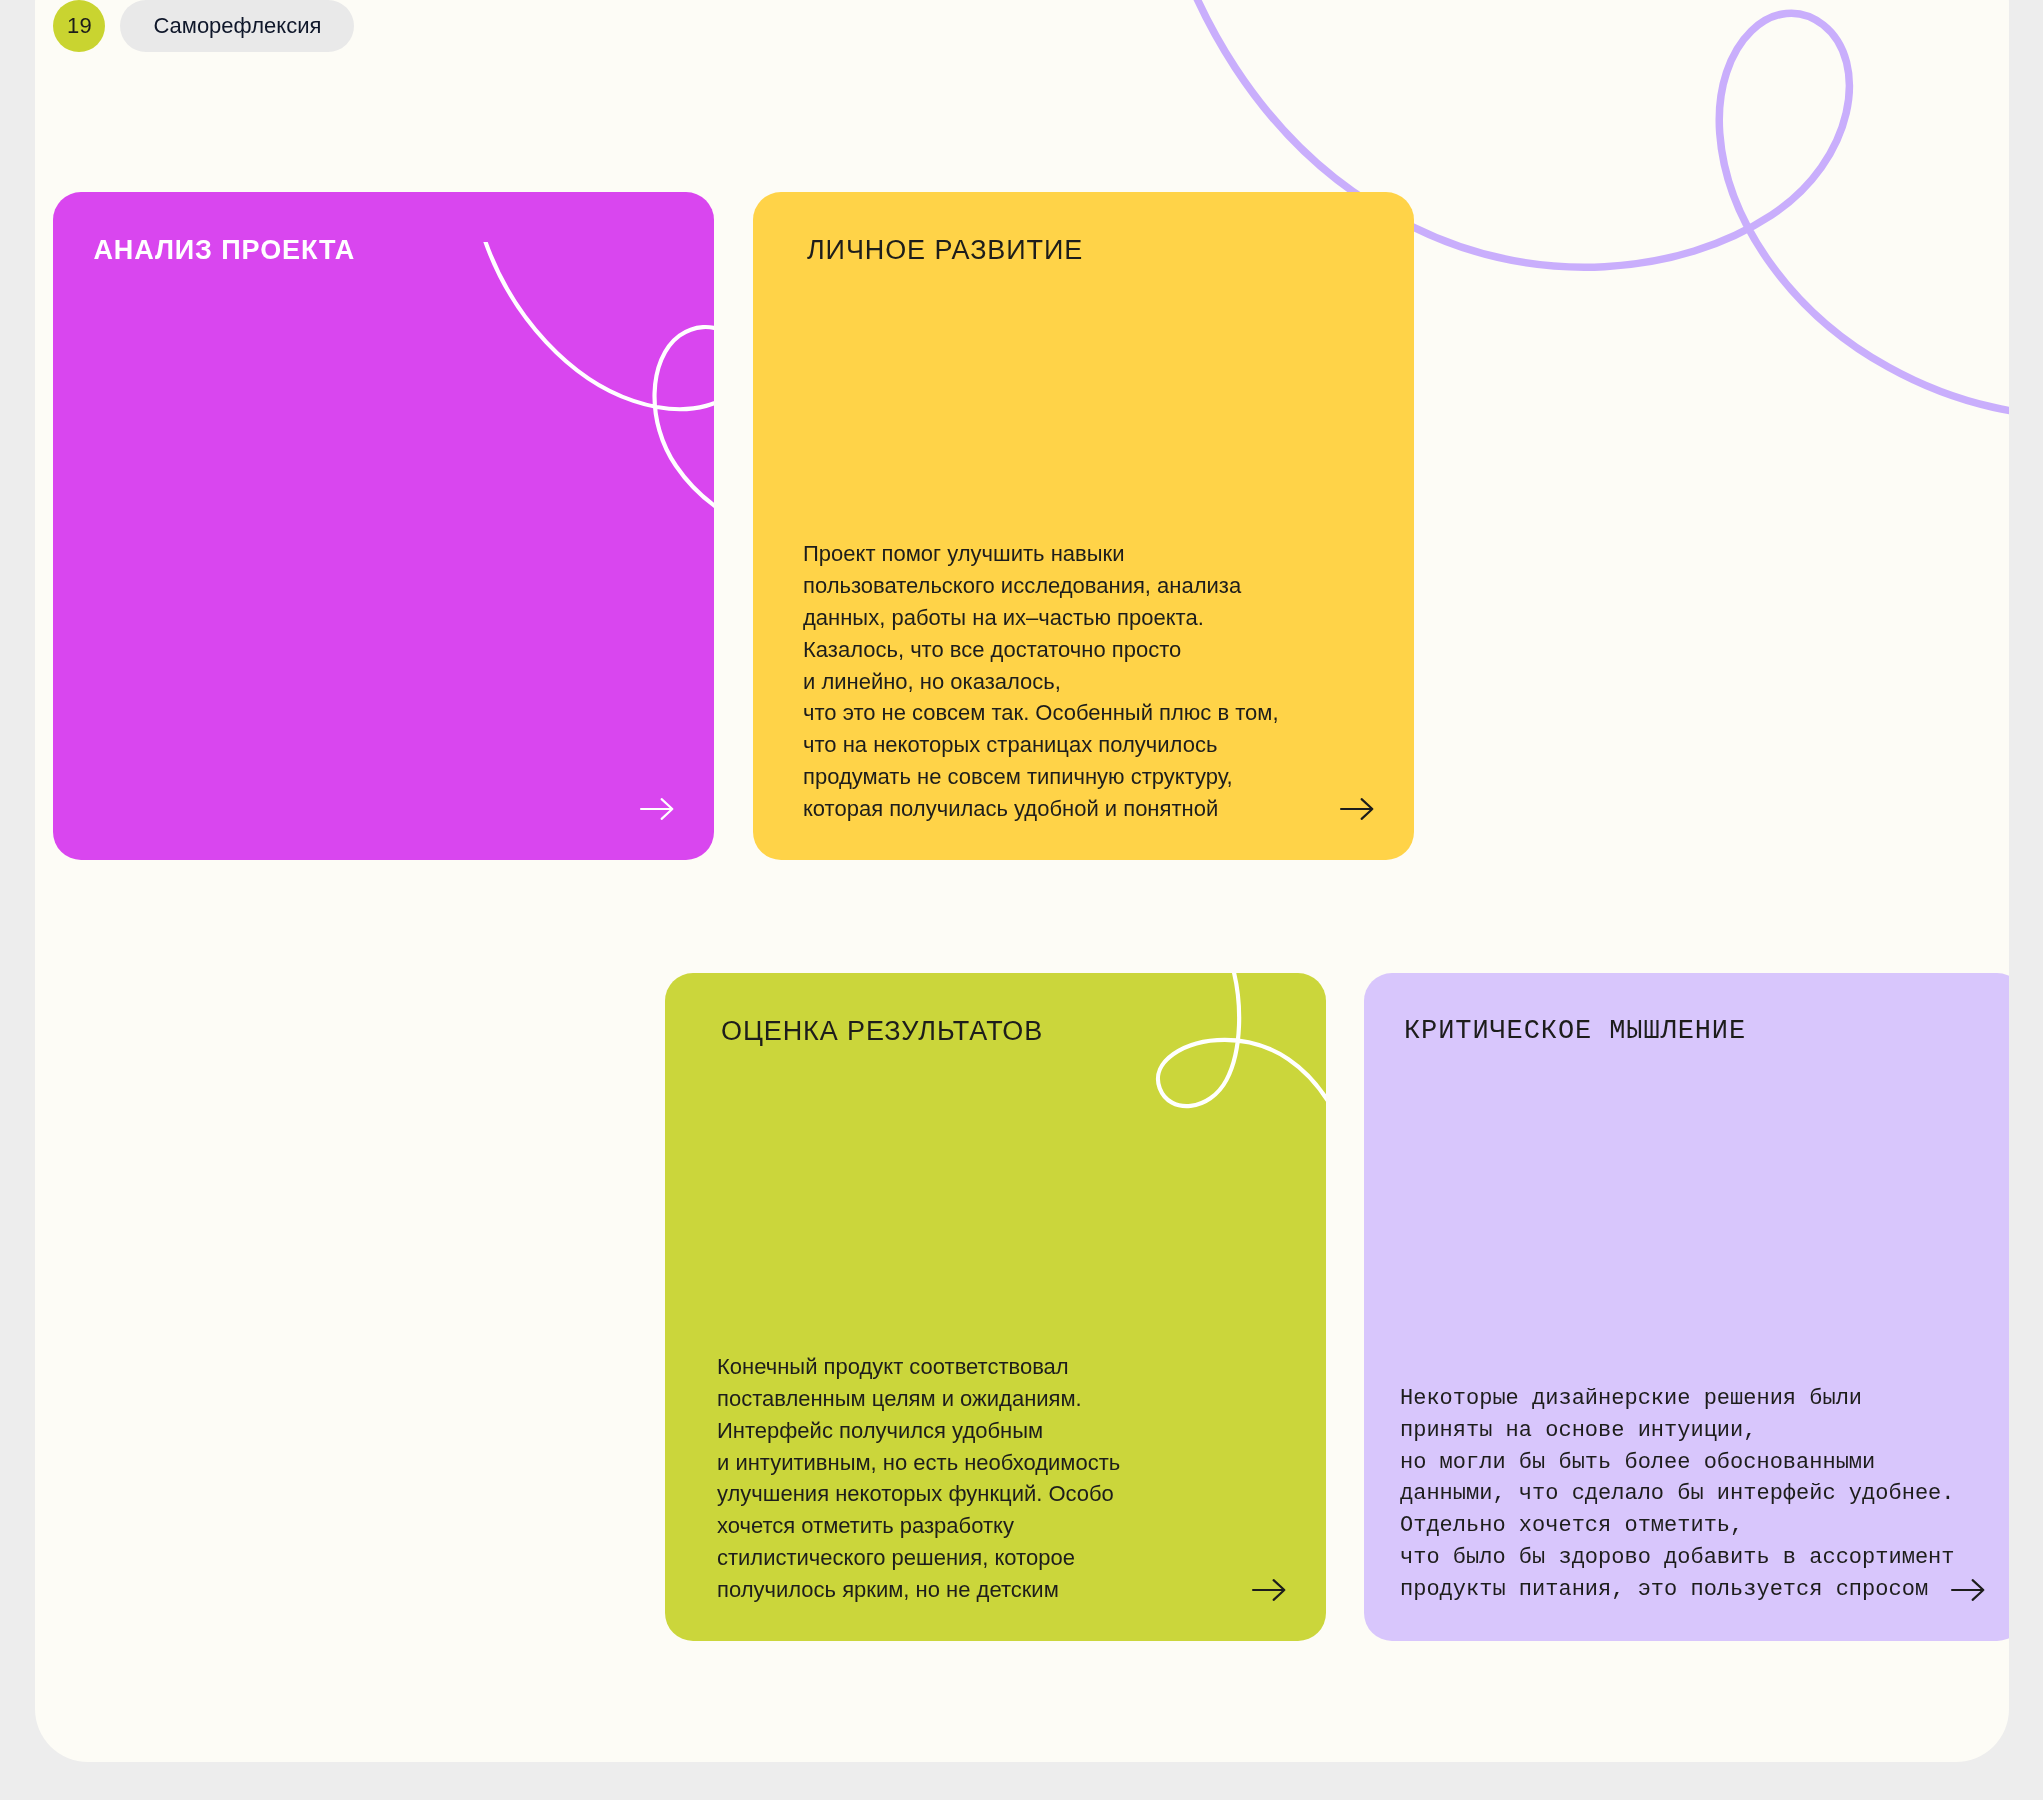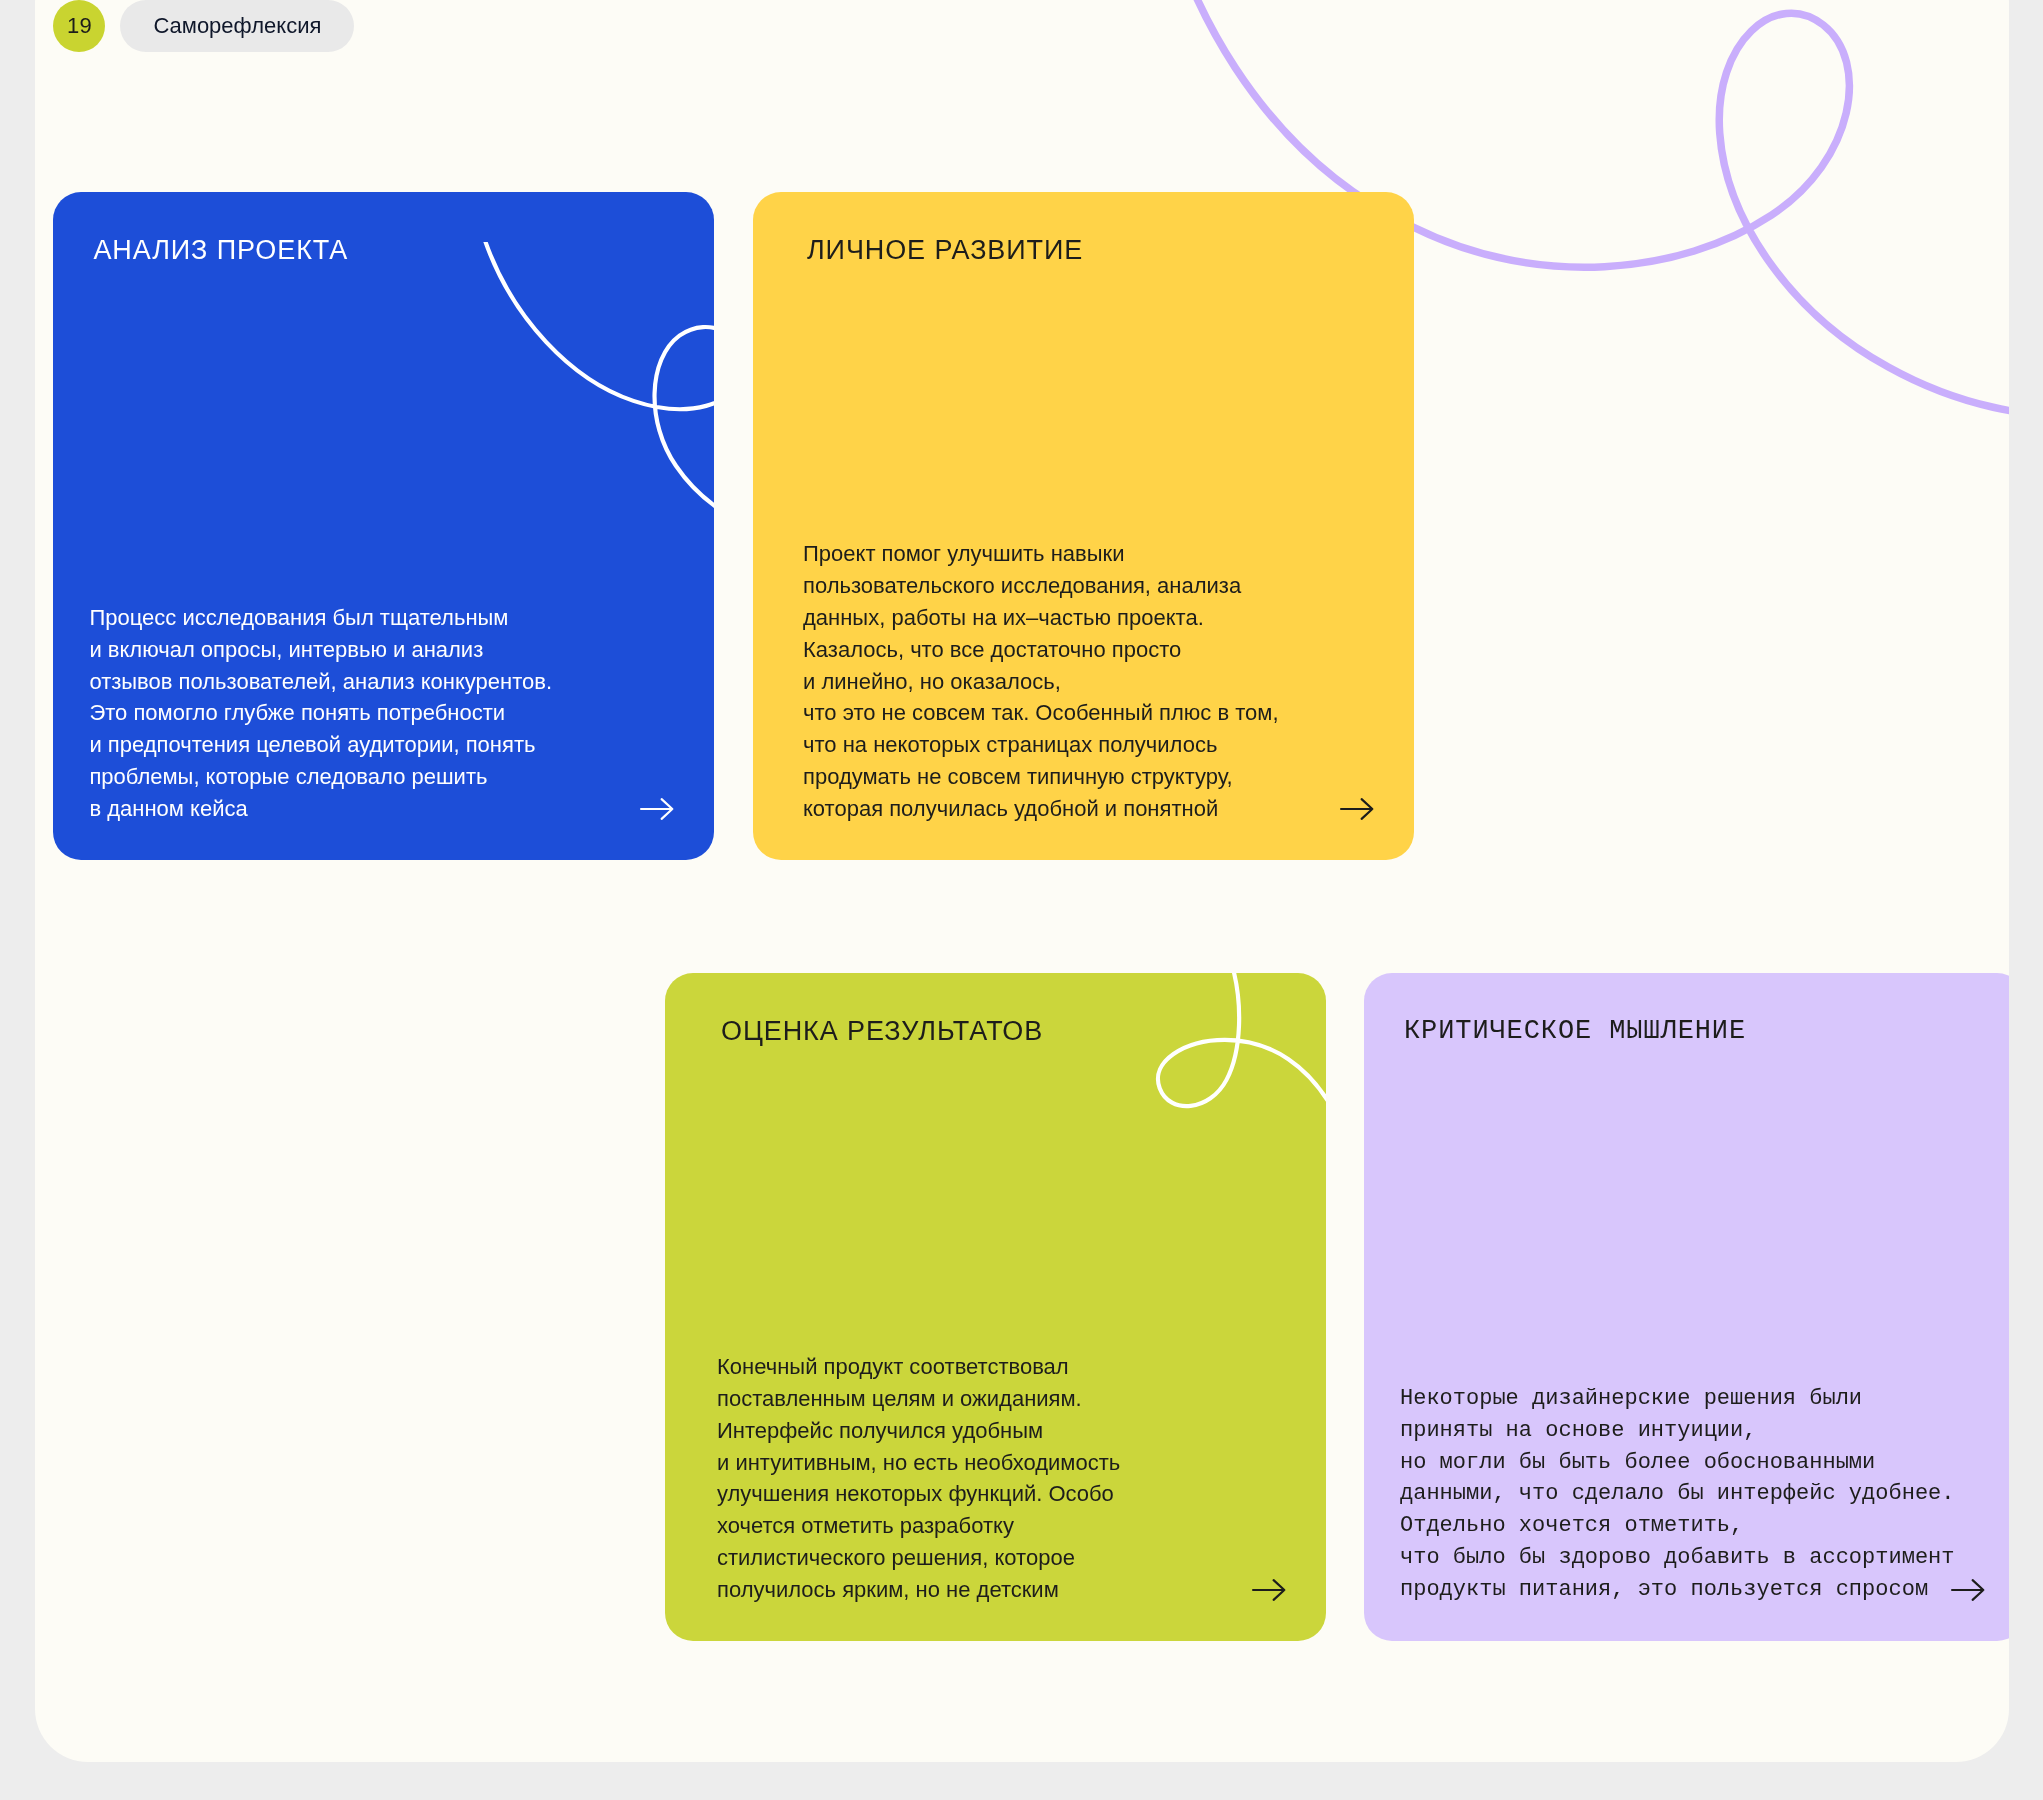--- a/index.html
+++ b/index.html
@@ -104,21 +104,21 @@
     height: 28px;
     z-index: 4;
   }
   .deco-curve {
     position: absolute;
     pointer-events: none;
     z-index: 1;
   }
 
   
-  .card--orange { background: #1d4ed8; }
+  .card--orange { background: #d946ef; font-weight: bold; }
   .card--orange .card-title,
   .card--orange .card-body { color: #ffffff; }
 
   .card--yellow { background: #ffd348; }
   .card--yellow .card-title,
   .card--yellow .card-body { color: #1d1d1b; margin-left: 14px; }
 
   .card--green { background: #cbd63b; }
   .card--green .card-title,
   .card--green .card-body { color: #1d1d1b; margin-left: 16px; }
@@ -166,27 +166,20 @@
 
     <div class="card card--orange" id="card-project-analysis">
       <svg class="deco-curve" style="left:359px; top:50px; width:351px; height:301px;" viewBox="0 0 420 360" fill="none" xmlns="http://www.w3.org/2000/svg">
         <path d="M88 0 C 120 90, 190 165, 265 190
                  C 330 212, 388 196, 396 154
                  C 404 112, 356 86, 320 112
                  C 282 140, 280 216, 316 268
                  C 350 318, 400 340, 420 344" stroke="#ffffff" stroke-width="5" fill="none" stroke-linecap="round"></path>
       </svg>
       <div class="card-title">АНАЛИЗ ПРОЕКТА</div>
-      <div class="card-body">Процесс исследования был тщательным
-и включал опросы, интервью и анализ
-отзывов пользователей, анализ конкурентов.
-Это помогло глубже понять потребности
-и предпочтения целевой аудитории, понять
-проблемы, которые следовало решить
-в данном кейса</div>
       <svg class="card-arrow" viewBox="0 0 44 34" fill="none" xmlns="http://www.w3.org/2000/svg">
         <path d="M2 17 H40 M27 5 L40 17 L27 29" stroke="#ffffff" stroke-width="2.6" fill="none" stroke-linecap="round" stroke-linejoin="round"></path>
       </svg>
     </div>
 
     <div class="card card--yellow" id="card-personal-growth">
       <div class="card-title">ЛИЧНОЕ РАЗВИТИЕ</div>
       <div class="card-body">Проект помог улучшить навыки
 пользовательского исследования, анализа
 данных, работы на их–частью проекта.

